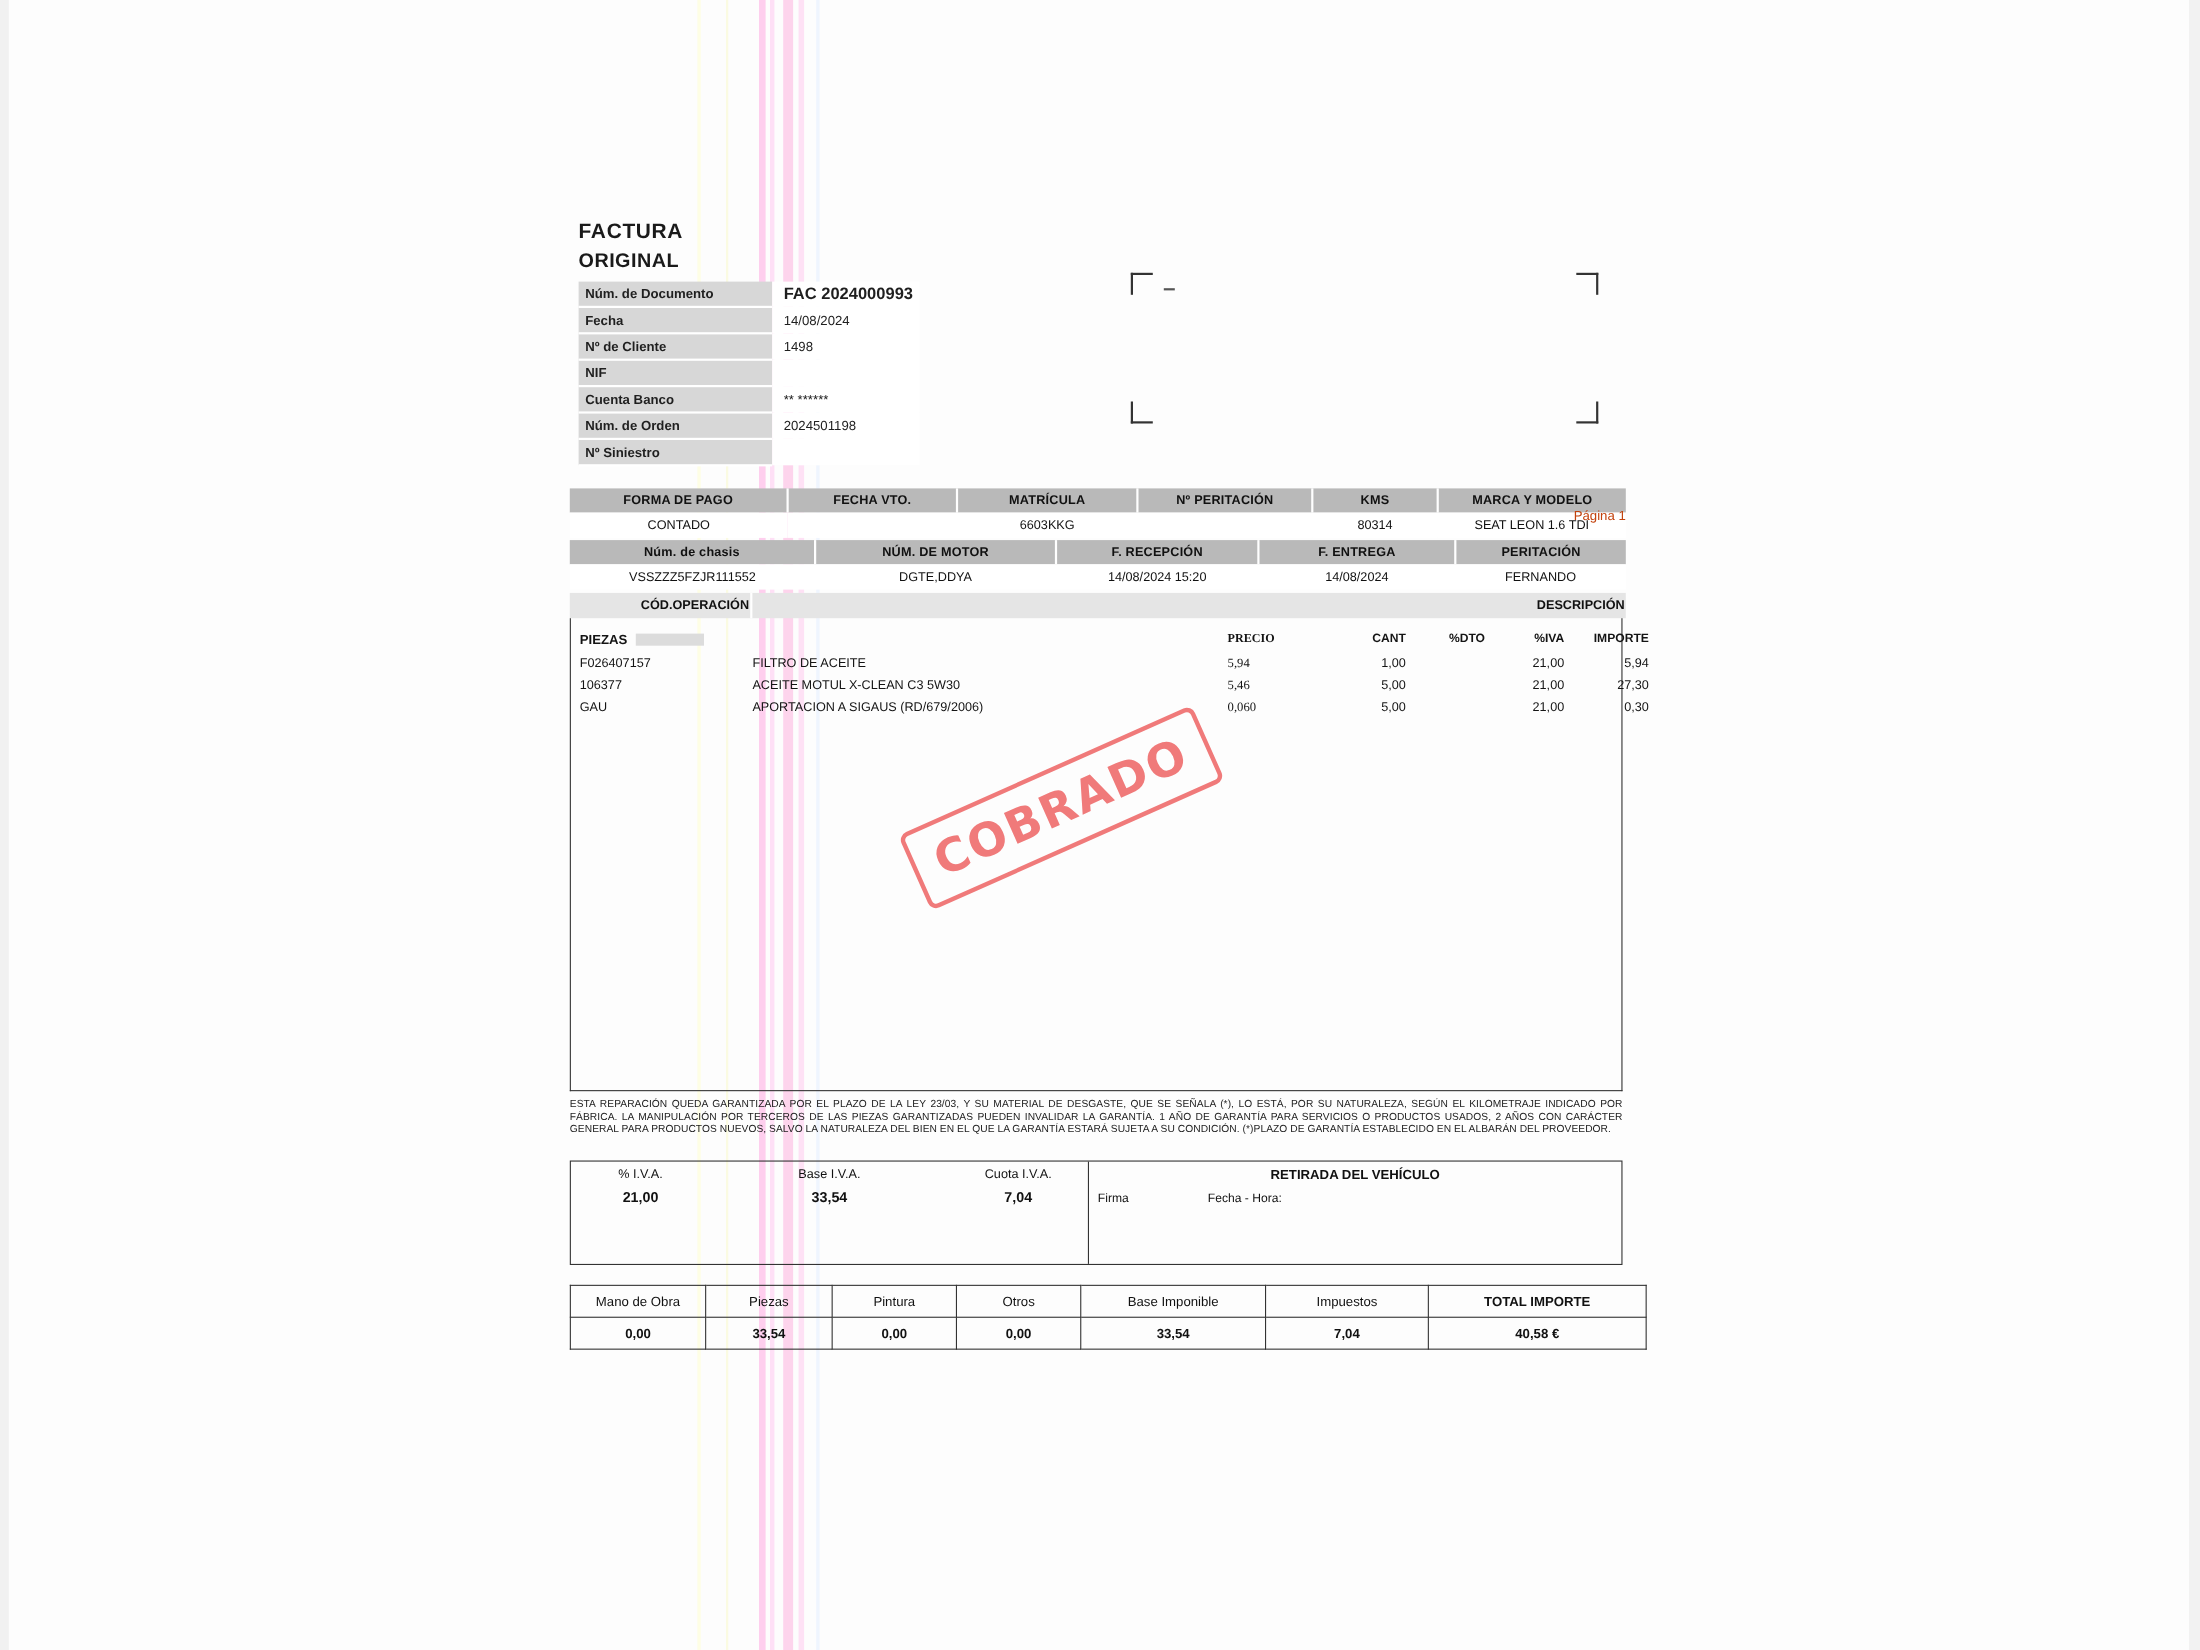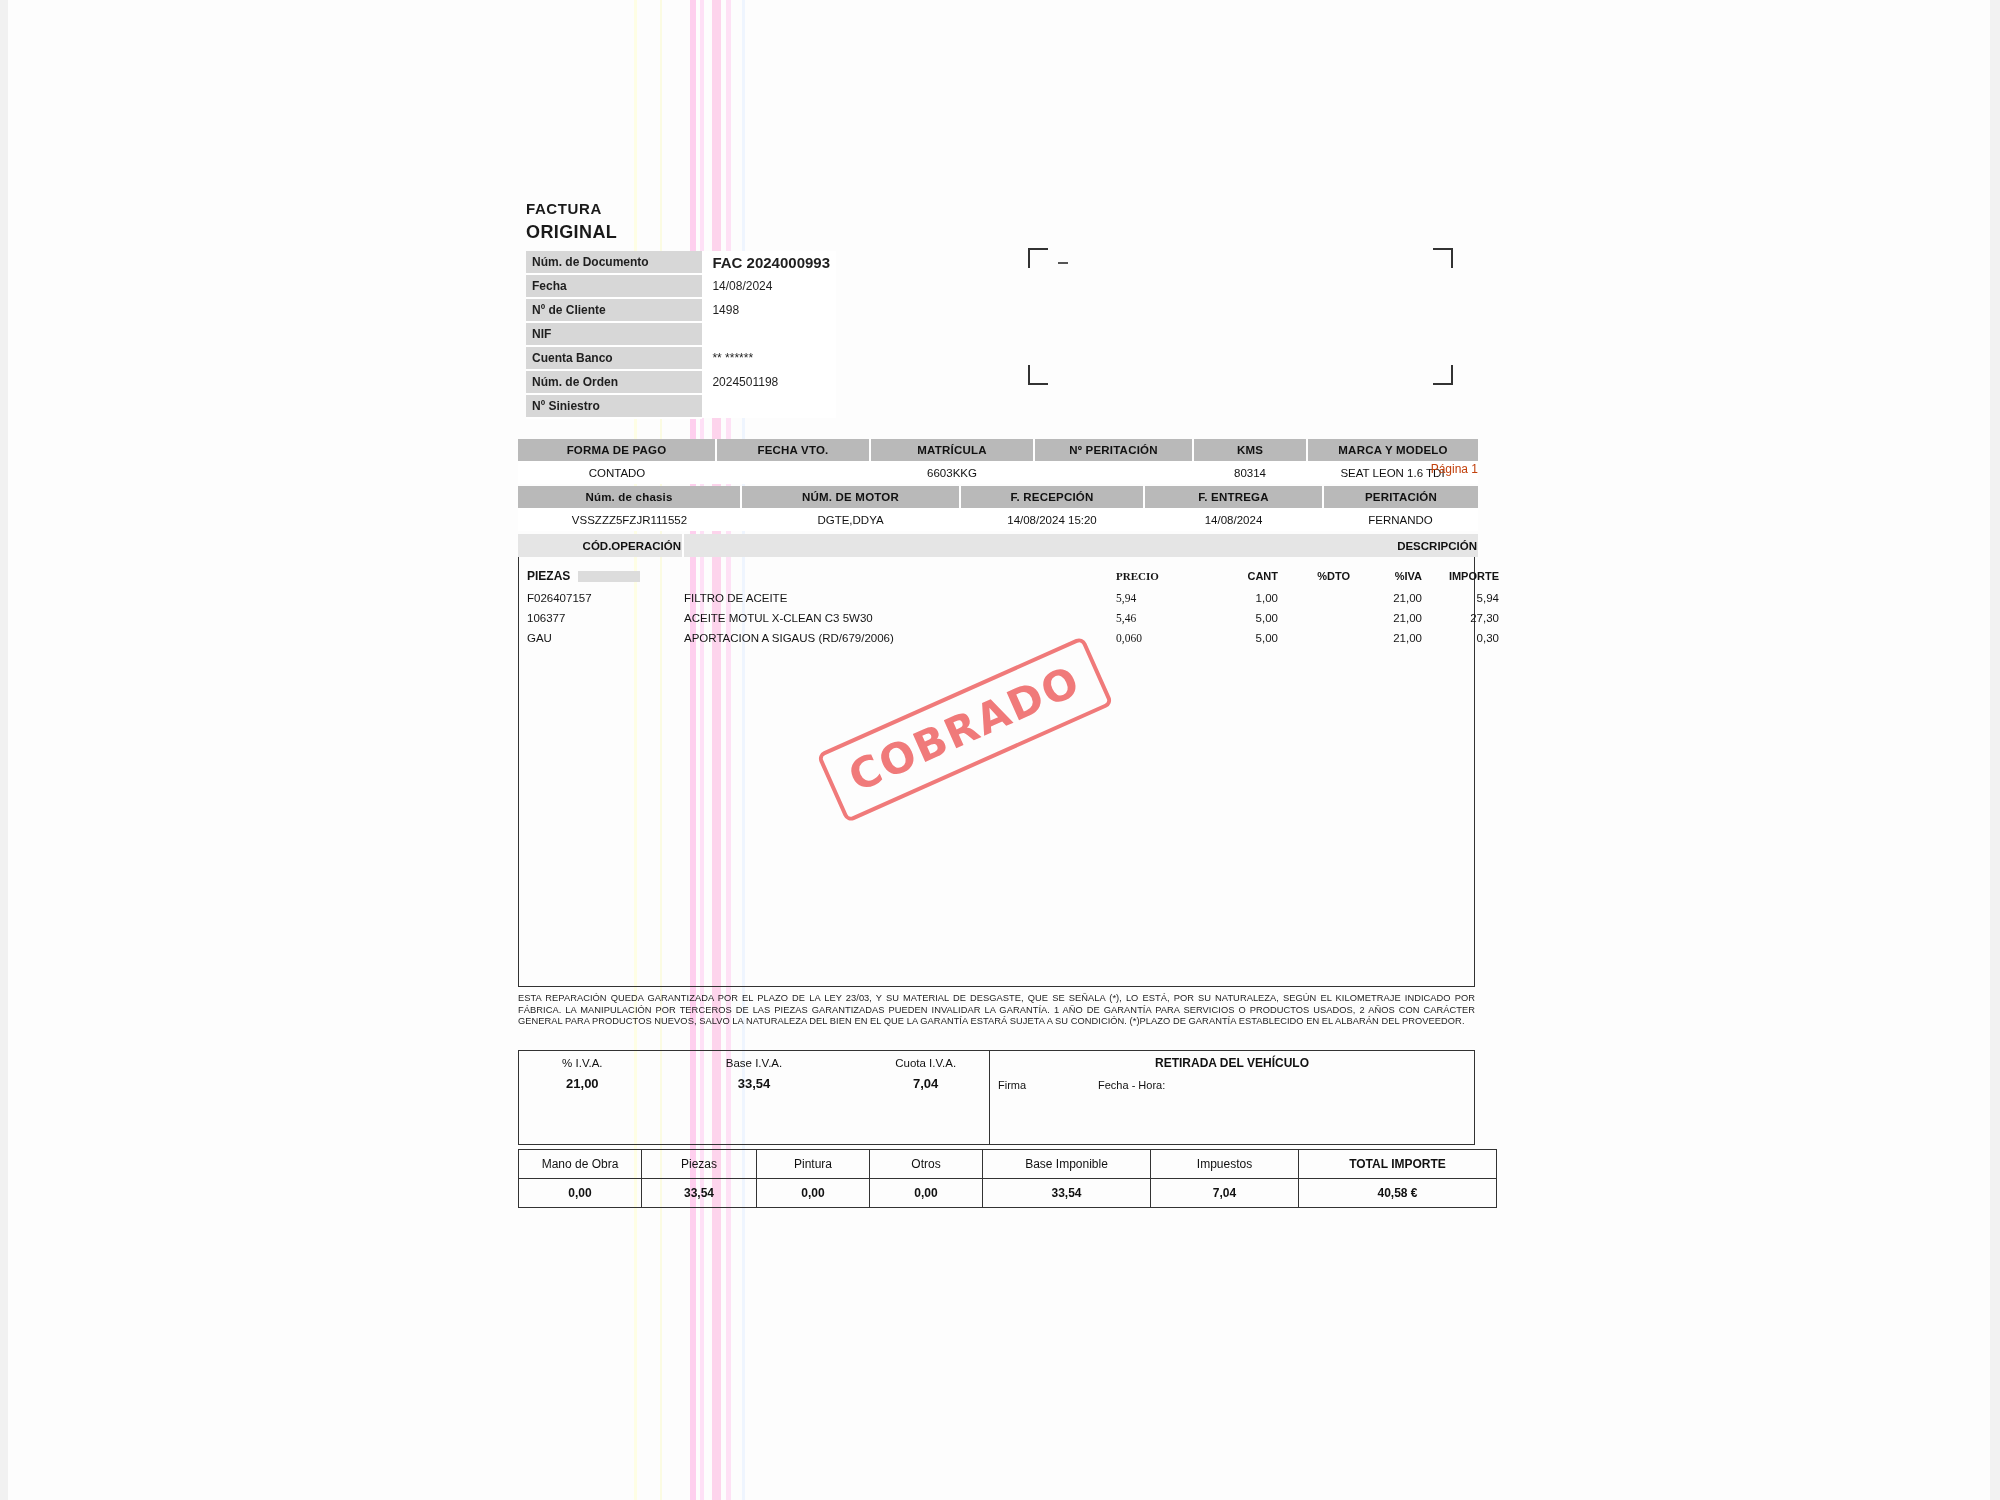--- a/index.html
+++ b/index.html
@@ -48,21 +48,21 @@
   .streak-g { left: 660px; width: 2px; background: rgba(250,250,200,0.5); }
 
   .doc {
     position: absolute;
     left: 518px;
     top: 200px;
     width: 960px;
   }
 
   .title-factura {
-    font-size: 15px;
+    font-size: 19px;
     font-weight: bold;
     letter-spacing: 0.6px;
     color: #1a1a1a;
     margin-left: 8px;
   }
   .title-original {
     font-size: 18px;
     font-weight: bold;
     letter-spacing: 0.4px;
     color: #1a1a1a;
@@ -303,21 +303,21 @@
     position: absolute;
     left: 108px;
     top: 28px;
     font-size: 11px;
     color: #111;
   }
 
   
   .totals {
     width: 957px;
-    margin-top: 4px;
+    margin-top: 18px;
     border-collapse: collapse;
     table-layout: fixed;
   }
   .totals th, .totals td {
     border: 1.5px solid #333;
     text-align: center;
     height: 26px;
     font-size: 12px;
     color: #111;
   }

